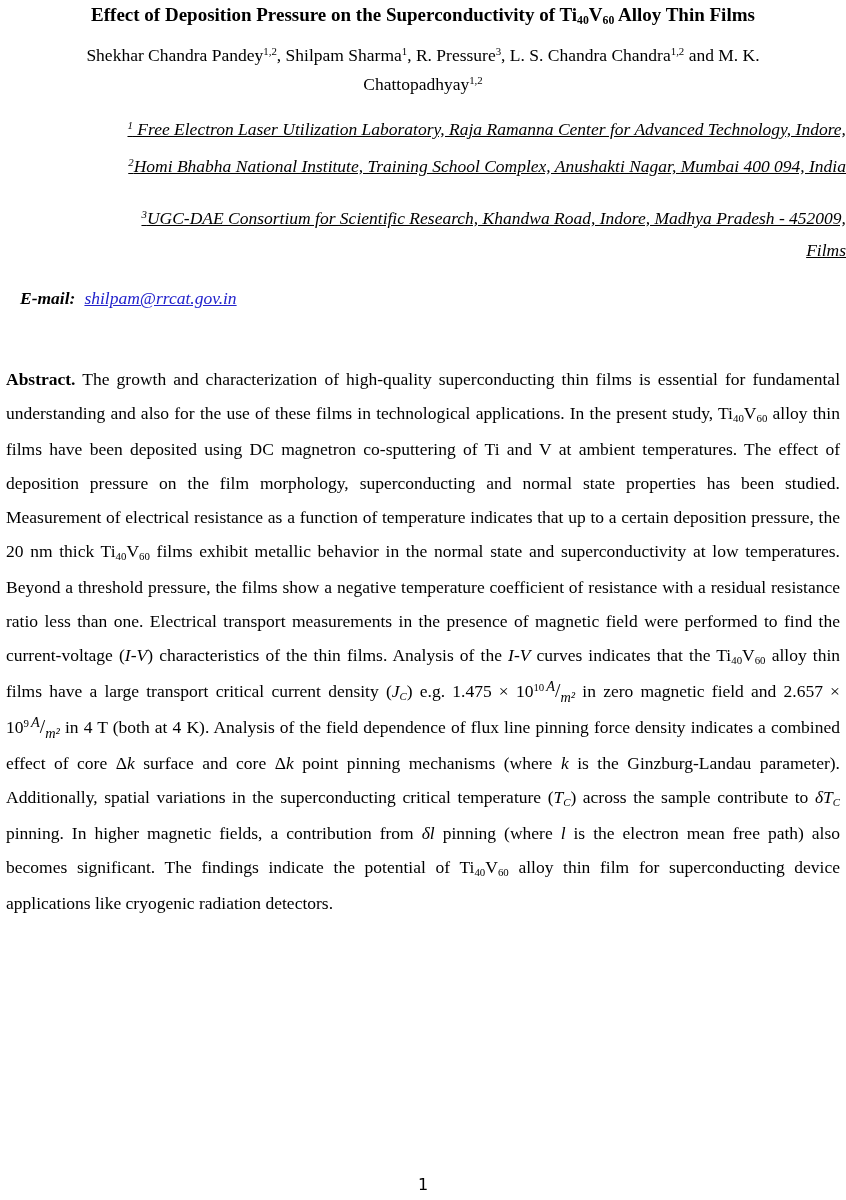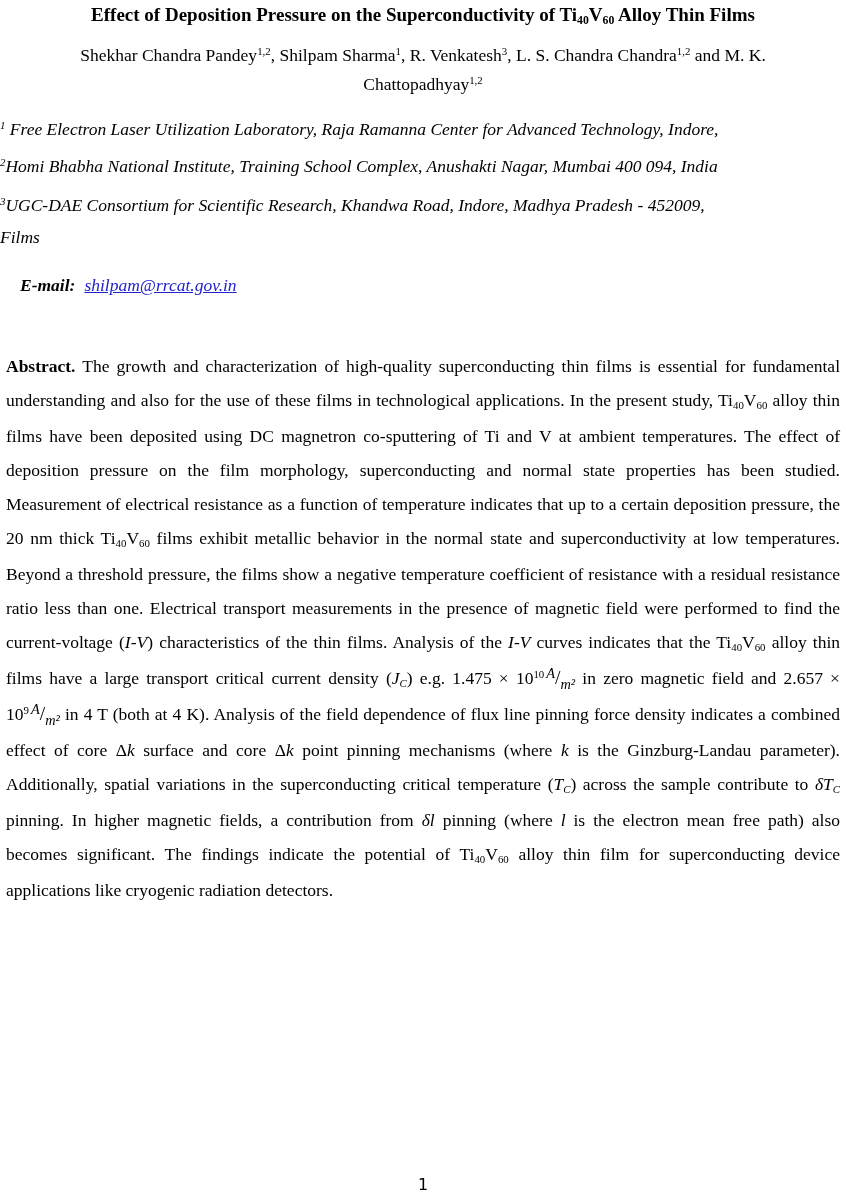--- a/index.html
+++ b/index.html
@@ -20,28 +20,29 @@
     font-size: 19px;
     line-height: 24px;
   }
   .authors {
     margin-top: 12px;
     text-align: center;
     font-size: 17.5px;
     line-height: 27px;
   }
   .affil {
-    text-align: left;
+    text-align: right;
     font-style: italic;
     font-size: 17.5px;
     line-height: 30px;
+    text-decoration: underline;
   }
   .affil-1 { margin-top: 14px; }
   .affil-2 { margin-top: 5px; }
-  .affil-3 { margin-top: 7px; }
+  .affil-3 { margin-top: 20px; }
   .email-row {
     margin-top: 21px;
     padding-left: 20px;
     font-size: 17.5px;
     line-height: 24px;
   }
   .email-label { font-weight: bold; font-style: italic; }
   .email-link {
     font-style: italic;
     color: #2222cc;
@@ -74,21 +75,21 @@
   .seg-fsl  { font-size: 112%; }
   .seg-fden { font-style: italic; font-size: 82%; position: relative; top: 0.35em; }
 </style>
 </head>
 <body>
 
 <div class="page">
 
   <h1 class="title"><span>Effect of Deposition Pressure on the Superconductivity of Ti</span><span class="seg-sub">40</span><span>V</span><span class="seg-sub">60</span><span> Alloy Thin Films</span></h1>
 
-  <div class="authors"><span>Shekhar Chandra Pandey</span><span class="seg-sup">1,2</span><span>, Shilpam Sharma</span><span class="seg-sup">1</span><span>, R. Venkatesh</span><span class="seg-sup">3</span><span>, L. S. Chandra Chandra</span><span class="seg-sup">1,2</span><span> and M. K.</span><br><span>Chattopadhyay</span><span class="seg-sup">1,2</span></div>
+  <div class="authors"><span>Shekhar Chandra Pandey</span><span class="seg-sup">1,2</span><span>, Shilpam Sharma</span><span class="seg-sup">1</span><span>, R. Pressure</span><span class="seg-sup">3</span><span>, L. S. Chandra Chandra</span><span class="seg-sup">1,2</span><span> and M. K.</span><br><span>Chattopadhyay</span><span class="seg-sup">1,2</span></div>
 
   <div>
     <div class="affil affil-1"><span class="seg-sup">1</span><span> Free Electron Laser Utilization Laboratory, Raja Ramanna Center for Advanced Technology, Indore,</span><br></div>
     <div class="affil affil-2"><span class="seg-sup">2</span><span>Homi Bhabha National Institute, Training School Complex, Anushakti Nagar, Mumbai 400 094, India</span></div>
     <div class="affil affil-3"><span class="seg-sup">3</span><span>UGC-DAE Consortium for Scientific Research, Khandwa Road, Indore, Madhya Pradesh - 452009,</span><br><span>Films</span></div>
   </div>
 
   <div class="email-row">
     <span class="email-label">E-mail:</span><a class="email-link" href="#">shilpam@rrcat.gov.in</a>
   </div>

